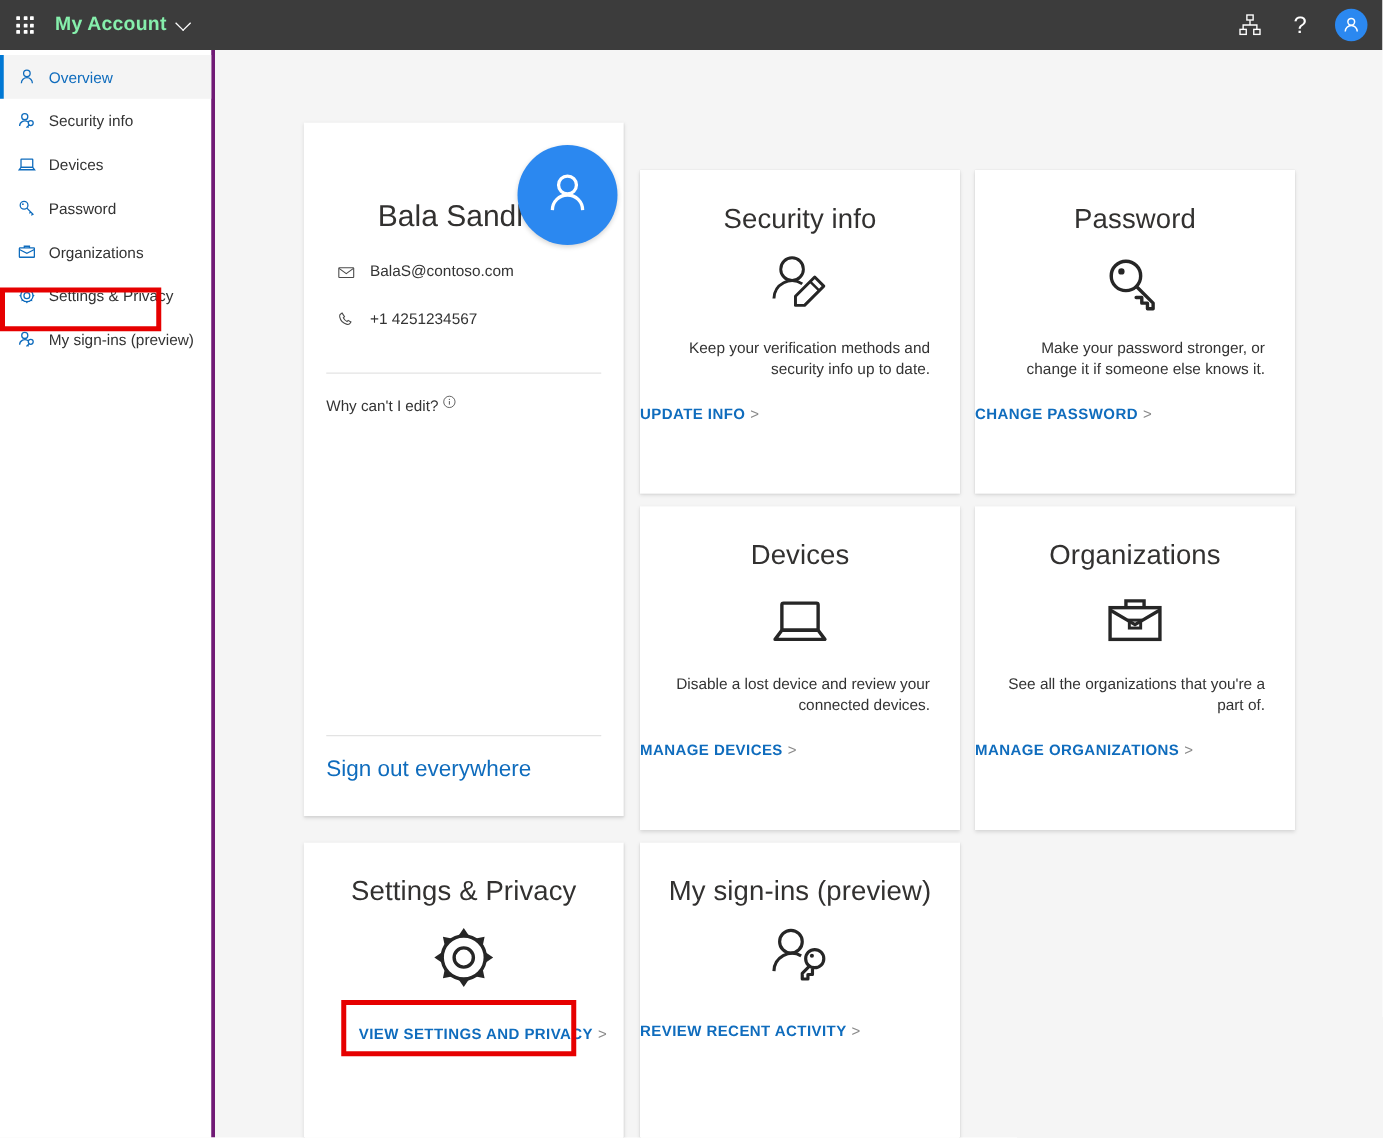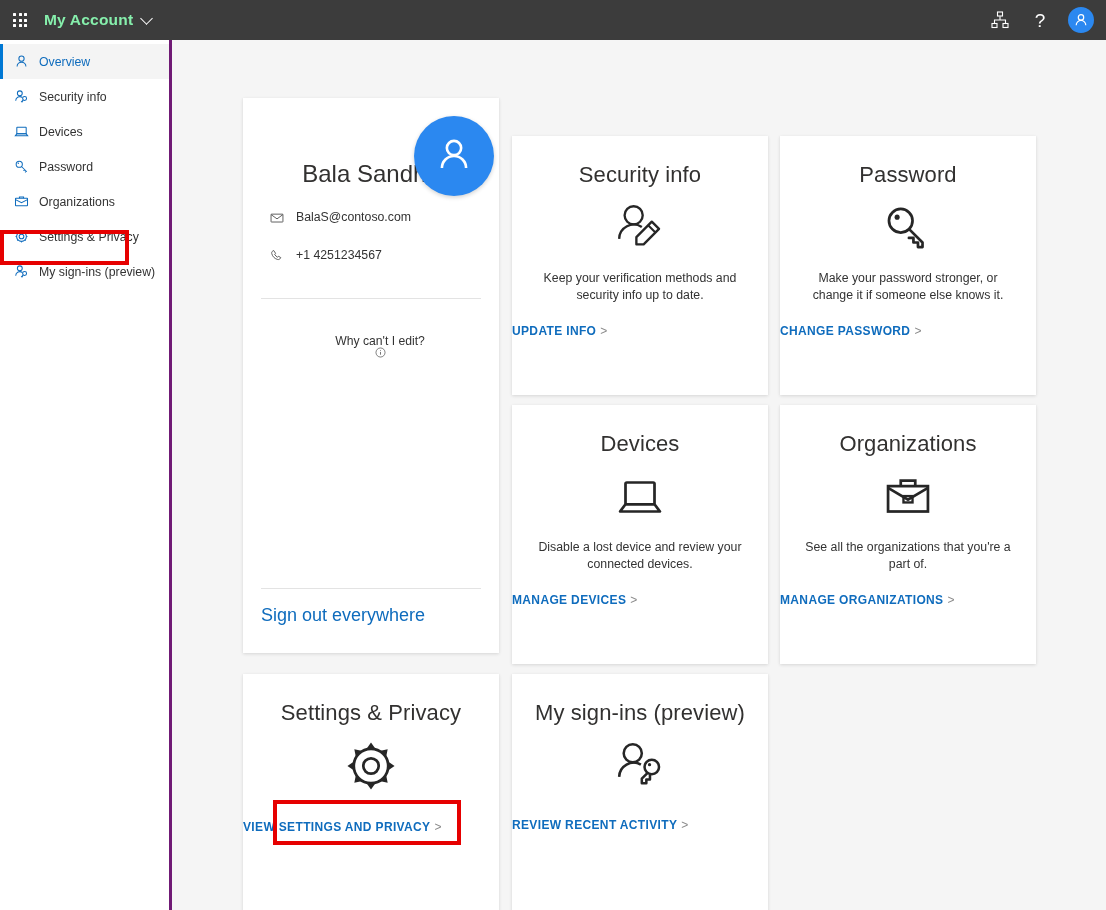--- a/index.html
+++ b/index.html
@@ -56,21 +56,21 @@
   .card {
     position:absolute; background:#ffffff;
     box-shadow:0 1.2px 3.2px rgba(0,0,0,.13), 0 0.3px 0.9px rgba(0,0,0,.10);
   }
   .card-title {
     text-align:center; font-size:22px; font-weight:400; color:#323130;
     letter-spacing:.1px; padding-top:26px;
   }
   .card-icon { display:flex; align-items:center; justify-content:center; margin-top:8px; height:64px; }
   .card-desc {
-    text-align:center; font-size:12.3px; color:#333333; line-height:17px;
+    text-align:right; font-size:12.3px; color:#333333; line-height:17px;
     padding:0 24px; margin-top:10px;
   }
   .card-link {
     text-align:left; margin-top:20px; font-size:12px; color:#0f6cbd;
     font-weight:600; letter-spacing:.35px; cursor:pointer;
   }
   .card-link .arrow { color:#8a8a8a; font-weight:400; margin-left:4px; }
 
   
   .profile-card { left:71px; top:58px; width:256px; height:555px; }
@@ -84,21 +84,21 @@
     padding-top:62px;
   }
   .contact-row {
     display:flex; align-items:flex-start; gap:11px; font-size:12.3px; color:#333333;
     padding-left:26px; margin-top:22px;
   }
   .contact-row .c-ico { width:16px; height:16px; display:flex; align-items:center; justify-content:center; flex:0 0 16px; }
   .divider { height:1px; background:#e3e3e3; margin:34px 18px 0 18px; }
   .edit-note {
     display:flex; align-items:center; gap:3px; font-size:12.2px; color:#333333;
-    padding-left:18px; margin-top:35px;flex-direction:column;
+    padding-left:18px; margin-top:19px;
   }
   .divider2 { position:absolute; left:18px; right:18px; top:490px; height:1px; background:#e3e3e3; }
   .signout {
     position:absolute; left:18px; top:507px; font-size:18px; color:#0f6cbd; cursor:pointer;
   }
 
   
   .annot { position:absolute; border:4px solid #e60000; pointer-events:none; z-index:20; }
 
   .nowrap { white-space:nowrap; }
@@ -343,21 +343,21 @@
       <div class="card-icon">
         <svg width="58" height="58" viewBox="0 0 64 64">
           <circle cx="32" cy="32" r="8.5" fill="none" stroke="#262626" stroke-width="3"></circle>
           <path d="M32 6 l4.5 6.5 h-9 z M32 58 l4.5 -6.5 h-9 z
                    M6 32 l6.5 4.5 v-9 z M58 32 l-6.5 4.5 v-9 z
                    M13.6 13.6 l7.8 1.6 -6.2 6.2 z M50.4 50.4 l-7.8 -1.6 6.2 -6.2 z
                    M50.4 13.6 l-1.6 7.8 -6.2 -6.2 z M13.6 50.4 l1.6 -7.8 6.2 6.2 z" fill="#262626"></path>
           <circle cx="32" cy="32" r="19" fill="none" stroke="#262626" stroke-width="3"></circle>
         </svg>
       </div>
-      <div class="card-link" style="margin-top:22px;">
+      <div class="card-link" style="margin-top:22px;margin-left:44px;">
         <span>VIEW SETTINGS AND PRIVACY</span><span class="arrow">&gt;</span>
       </div>
     </div>
 
     <div class="card" style="left:340px; top:634px; width:256px; height:259px;">
       <div class="card-title">My sign-ins (preview)</div>
       <div class="card-icon">
         <svg width="58" height="58" viewBox="0 0 64 64">
           <circle cx="24" cy="18" r="10" fill="none" stroke="#262626" stroke-width="2.8"></circle>
           <path d="M9 44a16 16 0 0 1 24-13.5" fill="none" stroke="#262626" stroke-width="2.8"></path>

